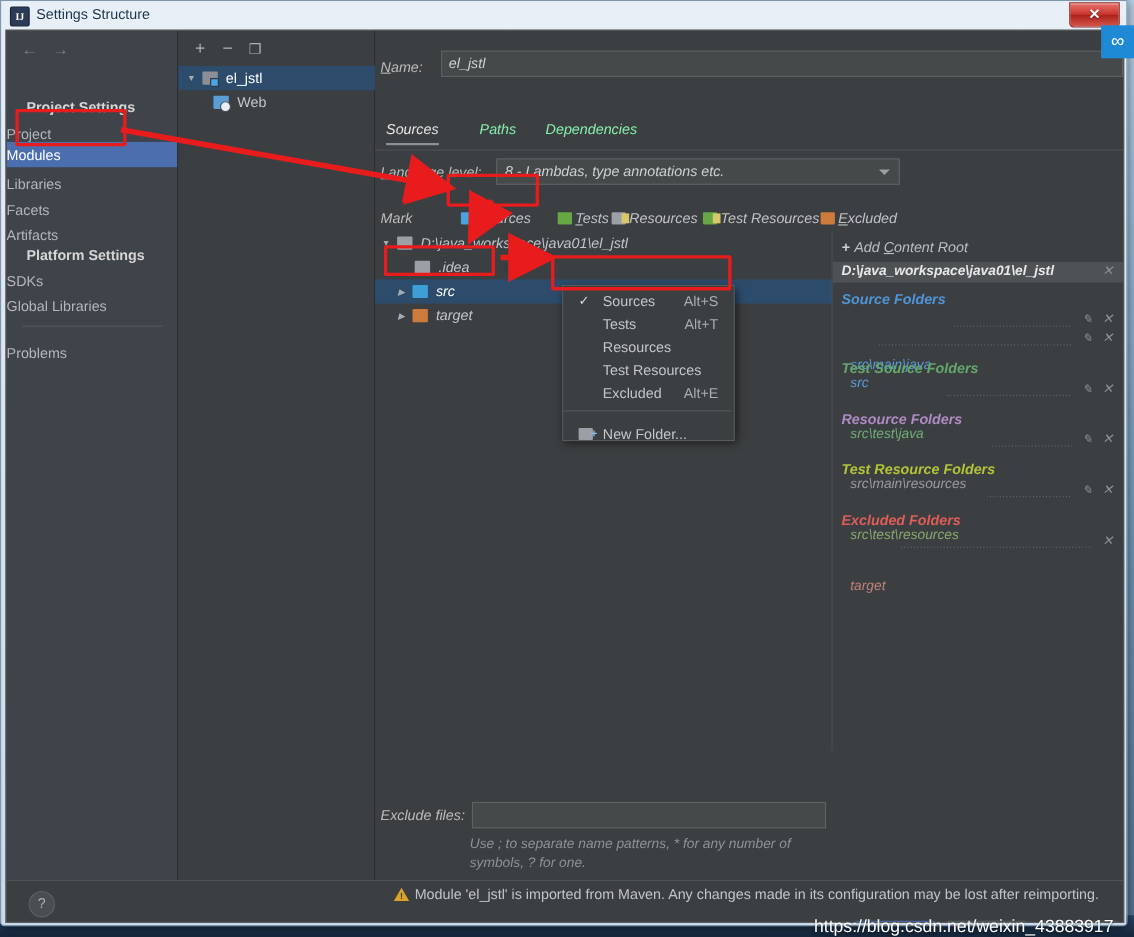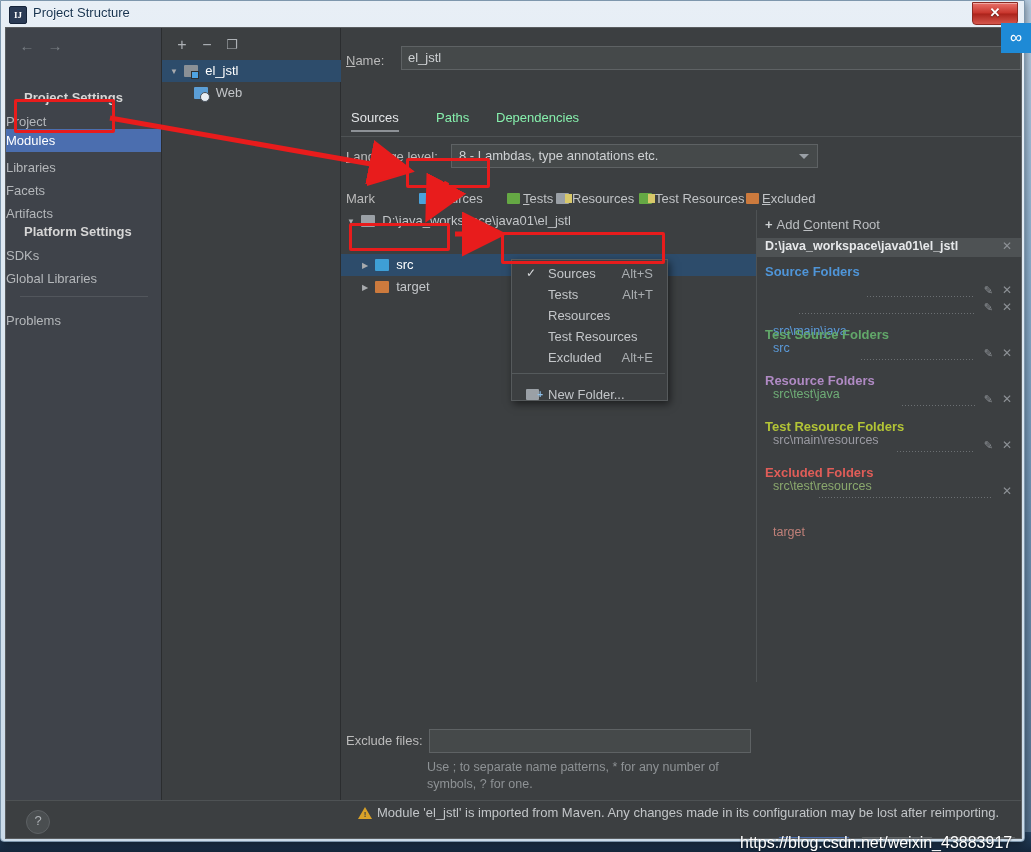--- a/index.html
+++ b/index.html
@@ -69,21 +69,21 @@
   .fico.mod:after{content:"";position:absolute;right:-1px;bottom:-2px;width:6px;height:6px;
     background:#4fa3e3;border:1px solid #2e3033;}
   .fico.web{background:#5b9ed6;}
   .fico.web:after{content:"";position:absolute;right:-2px;bottom:-3px;width:8px;height:8px;
     border-radius:50%;background:#e8eef3;border:1px solid #47505a;}
   .fico.src{background:#3e9fd6;}
   .fico.tgt{background:#cc7a3d;}
   .fico.gray{background:#9aa0a6;}
 
   
-  .main{position:absolute;left:335px;top:0;right:0;height:772px;background:#3c3f41;}
+  .main{position:absolute;left:335px;top:0;right:0;height:772px;background:#3c3f41;font-style:italic;}
   .lbl{position:absolute;font-size:13px;color:#bbbbbb;}
   .u{text-decoration:underline;}
   .field{position:absolute;background:#45494a;border:1px solid #5e6264;
     color:#cfd2d4;font-size:13px;box-sizing:border-box;padding:0 6px;line-height:22px;}
   .tabs{position:absolute;left:10px;top:82px;height:26px;}
   .tab{position:absolute;top:0;font-size:13px;color:#86efac;padding-bottom:5px;}
   .tab.active{color:#e3e5e7;border-bottom:2px solid #8d9196;}
   .tabline{position:absolute;left:0;top:108px;right:0;height:1px;background:#4e5254;}
 
   .combo{position:absolute;background:#45494a;border:1px solid #5e6264;box-sizing:border-box;}
@@ -165,21 +165,21 @@
 </head>
 <body>
 
 <div class="desktop"></div>
 <div class="desktop-bottom"></div>
 
 <div class="win">
 
   <div class="titlebar">
     <div class="title-ico">IJ</div>
-    <div class="title-text">Project Structure</div>
+    <div class="title-text">Settings Structure</div>
   </div>
   <div class="closebtn">✕</div>
 
   <div class="dlg">
 
     <div class="sidebar">
       <div class="navrow">
         <div class="navarrow back">←</div>
         <div class="navarrow fwd">→</div>
       </div>
@@ -254,20 +254,24 @@
       <div class="markitem" style="left:405px">
         <span class="mico orange"></span><span class="u">E</span><span>xcluded</span>
       </div>
 
       <div class="ctree">
         <div class="crow" style="top:0;padding-left:4px">
           <span class="tri">▼</span>
           <span class="fico gray"></span>
           <span>D:\java_workspace\java01\el_jstl</span>
         </div>
+        <div class="crow" style="top:22px;padding-left:36px">
+          <span class="fico gray"></span>
+          <span>.idea</span>
+        </div>
         <div class="crow sel" style="top:44px;padding-left:18px">
           <span class="tri">▶</span>
           <span class="fico src"></span>
           <span>src</span>
         </div>
         <div class="crow" style="top:66px;padding-left:18px">
           <span class="tri">▶</span>
           <span class="fico tgt"></span>
           <span>target</span>
         </div>

